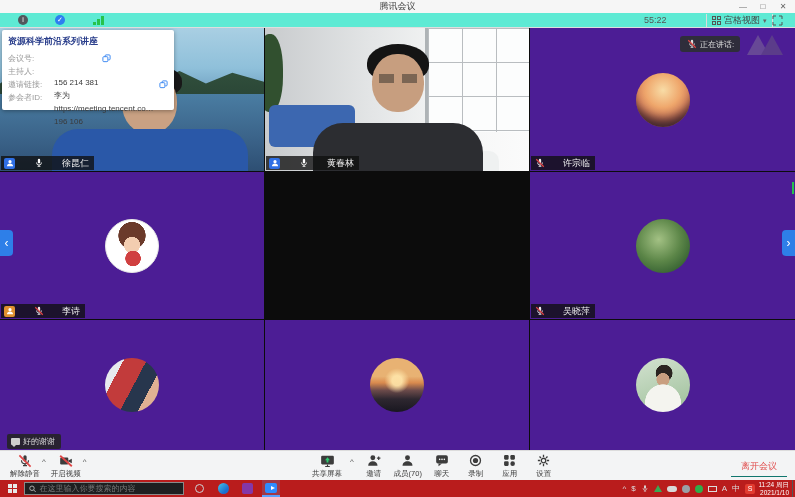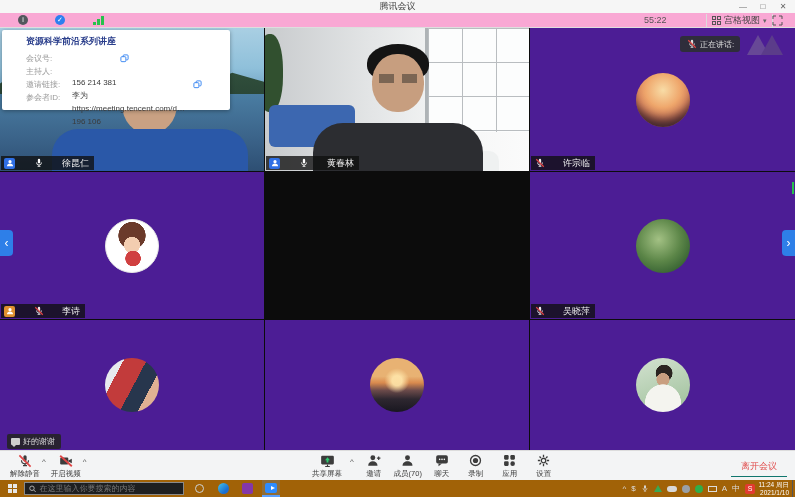--- a/index.html
+++ b/index.html
@@ -7,21 +7,21 @@
               font-family:"Liberation Sans", sans-serif; }
   .app { position:absolute; left:0; top:0; width:795px; height:497px; }
 
   
   .titlebar { position:absolute; left:0; top:0; width:795px; height:13px; background:#f6f6f6; z-index:60; }
   .titlebar .title { position:absolute; left:0; right:0; text-align:center; font-size:9px; line-height:13px; color:#3c3c3c; }
   .winctl { position:absolute; right:2px; top:0; height:13px; display:flex; }
   .winbtn { width:20px; text-align:center; font-size:8px; line-height:13px; color:#666; }
 
   
-  .controlbar { position:absolute; left:0; top:13px; width:795px; height:15px; background:#f9a8d4; border-bottom:1px solid #dedede; z-index:60; }
+  .controlbar { position:absolute; left:0; top:13px; width:795px; height:15px; background:#5eead4; border-bottom:1px solid #dedede; z-index:60; }
   .sicon { position:absolute; top:2px; width:10px; height:10px; border-radius:50%; color:#fff; font-size:7px; line-height:10px; text-align:center; }
   .sicon.info { left:18px; background:#52575d; }
   .sicon.sec  { left:55px; background:#2d7ff0; }
   .netbars { position:absolute; left:93px; top:3px; width:12px; height:9px; }
   .netbars i { position:absolute; bottom:0; width:2.5px; background:#27c24c; display:block; }
   .netbars i:nth-child(1){ left:0; height:3px; } .netbars i:nth-child(2){ left:4px; height:6px; } .netbars i:nth-child(3){ left:8px; height:9px; }
   .timer { position:absolute; left:644px; top:2px; font-size:9px; color:#555; }
   .viewbtn { position:absolute; left:676px; top:1px; height:13px; display:flex; align-items:center; gap:3px;
              font-size:9px; color:#444; padding:0 5px; border-left:1px solid #dcdcdc; border-right:1px solid #dcdcdc;margin-left:30px; }
   .gridglyph { display:grid; grid-template-columns:4px 4px; grid-gap:1px; }
@@ -103,22 +103,22 @@
   .wm i:nth-child(2){ left:16px; border-bottom:20px solid #777; }
 
   
   .pgbtn { position:absolute; width:13px; height:26px; background:#2e7fe8; color:#fff; z-index:40;
            display:flex; align-items:center; justify-content:center; font-size:12px; }
   .pg-left  { left:0; top:230px; border-radius:0 4px 4px 0; }
   .pg-right { right:0; top:230px; border-radius:4px 0 0 4px; }
   .greenline { position:absolute; right:1px; top:182px; width:2px; height:12px; background:#27c24c; z-index:41; }
 
   
-  .infocard { position:absolute; left:2px; top:30px; width:228px; z-index:50; background:#fff; border-radius:2px;
-              box-shadow:0 1px 4px rgba(0,0,0,.35); padding:5px 24px 6px; }
+  .infocard { position:absolute; left:2px; top:30px; width:172px; z-index:50; background:#fff; border-radius:2px;
+              box-shadow:0 1px 4px rgba(0,0,0,.35); padding:5px 6px 6px; }
   .ic-title { font-size:9px; font-weight:bold; color:#2b3f8c; margin-bottom:4px; }
   .ic-row { display:flex; align-items:center; height:13px; font-size:8px; }
   .ic-label { width:46px; color:#9a9a9a; flex:none; }
   .ic-value { color:#3a3a3a; overflow:hidden; white-space:nowrap; text-overflow:ellipsis; max-width:118px;margin-top:48px; }
   .copyic { margin-left:3px; flex:none; }
 
   
   .chatpill { position:absolute; left:7px; top:434px; height:15px; display:flex; align-items:center; gap:3px; z-index:45;
               background:rgba(35,35,35,.88); border-radius:2px; padding:0 6px 0 4px; color:#ddd; font-size:8px; }
   .cbicon { width:9px; height:7px; background:#cfcfcf; border-radius:1px; position:relative; }
@@ -129,21 +129,21 @@
   .tb-left { position:absolute; left:8px; top:0; height:30px; display:flex; align-items:center; }
   .tb-center { position:absolute; left:304px; top:0; height:30px; display:flex; align-items:center; }
   .tbtn { display:flex; flex-direction:column; align-items:center; justify-content:center; min-width:34px; height:30px; padding:0 2px; }
   .tbtn.wide { min-width:46px; }
   .ticon { height:14px; display:flex; align-items:center; position:relative; }
   .tlabel { font-size:7.5px; color:#3c3c3c; margin-top:1px; white-space:nowrap; }
   .chev { font-size:8px; color:#555; margin:0 3px 9px 0; }
   .tb-leave { position:absolute; right:8px; top:7px; font-size:9px; color:#e04b4b; padding:2px 10px 3px; border-bottom:1px solid #0f766e; }
 
   
-  .taskbar { position:absolute; left:0; top:480px; width:795px; height:17px; background:#a16207; z-index:70; display:flex; align-items:center; }
+  .taskbar { position:absolute; left:0; top:480px; width:795px; height:17px; background:#b91c1c; z-index:70; display:flex; align-items:center; }
   .tk-start { width:24px; height:17px; display:flex; align-items:center; justify-content:center; }
   .winlogo { display:grid; grid-template-columns:4px 4px; grid-gap:1px; }
   .winlogo i { width:4px; height:4px; background:#e8e8e8; display:block; }
   .tk-search { width:160px; height:13px; background:#1e1f20; border:1px solid #8a8a8a; display:flex; align-items:center; gap:3px; padding:0 4px; }
   .tk-search input { background:transparent; border:0; outline:none; color:#bbb; font-size:8px; width:100%; font-family:inherit; }
   .tkapp { width:18px; height:17px; margin-left:6px; display:flex; align-items:center; justify-content:center; }
   .cortana { width:9px; height:9px; border:1.5px solid #cfd3d6; border-radius:50%; }
   .edge { width:11px; height:11px; border-radius:50%; background:linear-gradient(135deg,#45c3e8,#1b6fd0 70%); }
   .purpleapp { width:11px; height:11px; border-radius:2px; background:#8437a8; color:#fff; font-size:7px; line-height:11px; text-align:center; }
   .meetapp { background:rgba(90,140,200,.25); border-bottom:2px solid #5aa0ff; }

